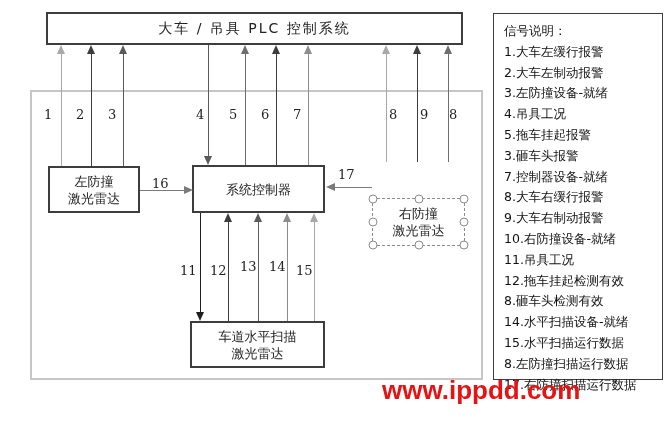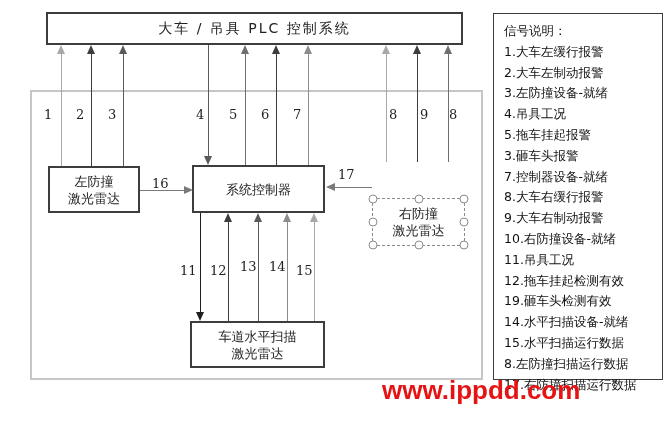--- a/index.html
+++ b/index.html
@@ -142,21 +142,21 @@
     <div>3.左防撞设备-就绪</div>
     <div>4.吊具工况</div>
     <div>5.拖车挂起报警</div>
     <div>3.砸车头报警</div>
     <div>7.控制器设备-就绪</div>
     <div>8.大车右缓行报警</div>
     <div>9.大车右制动报警</div>
     <div>10.右防撞设备-就绪</div>
     <div>11.吊具工况</div>
     <div>12.拖车挂起检测有效</div>
-    <div>19.砸车头检测有效</div>
+    <div>8.砸车头检测有效</div>
     <div>14.水平扫描设备-就绪</div>
     <div>15.水平扫描运行数据</div>
     <div>8.左防撞扫描运行数据</div>
     <div>17.右防撞扫描运行数据</div>
   </div>
 
   <div class="watermark">www.ippdd.com</div>
 
 </div>
 

